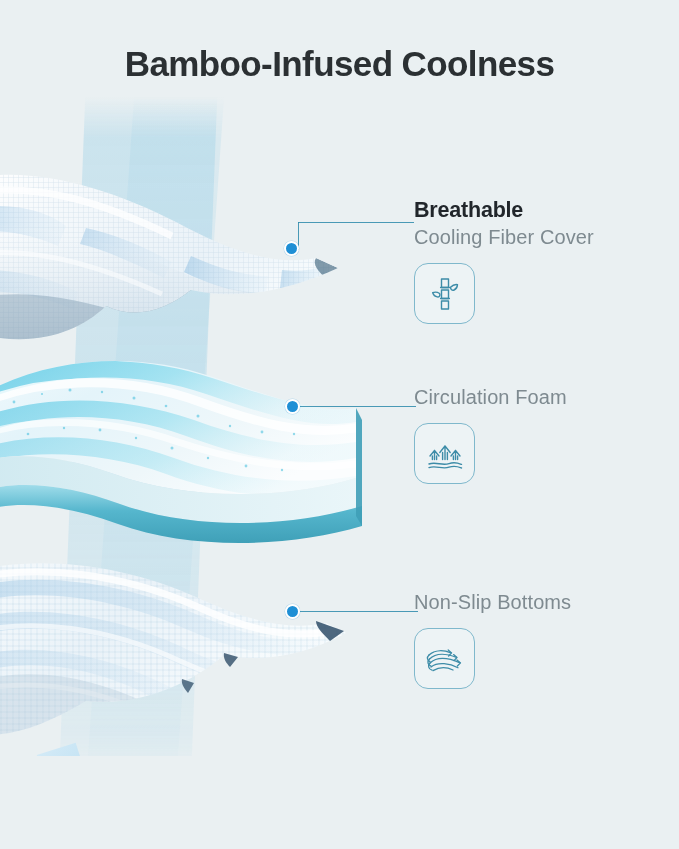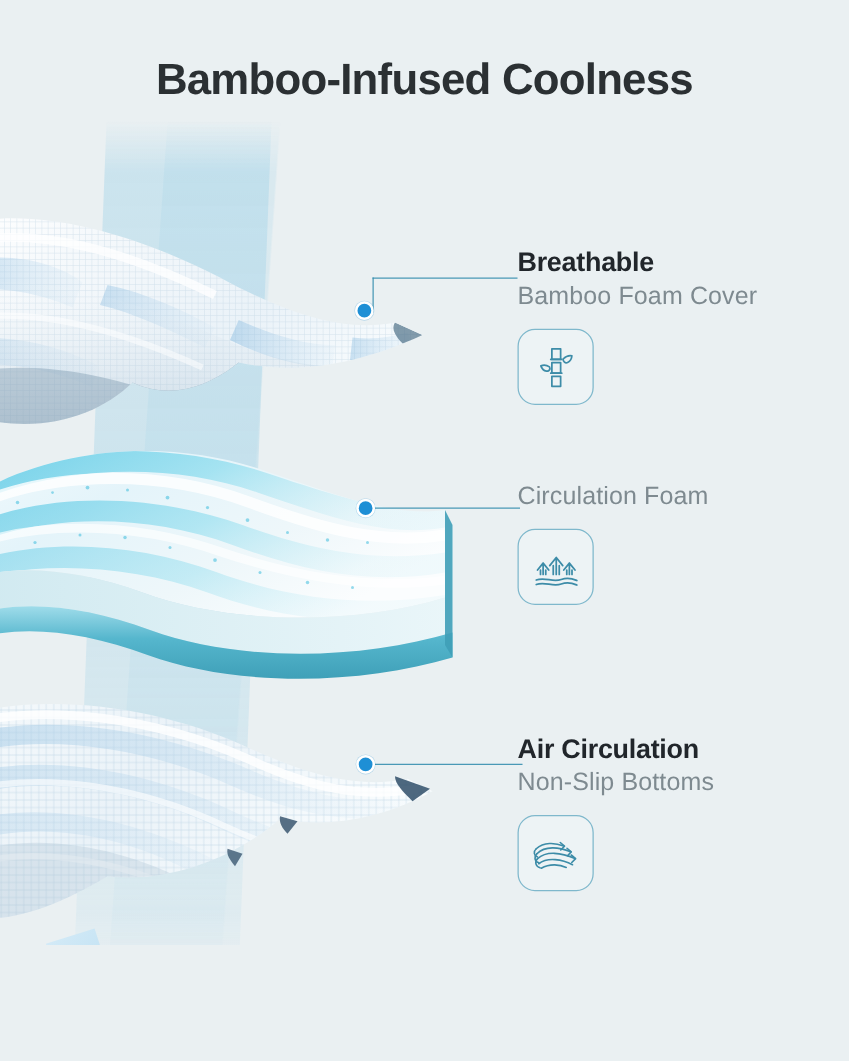--- a/index.html
+++ b/index.html
@@ -353,21 +353,21 @@
     <path d="M4 14 L 44 6 L 50 34 L 96 44 L 76 76 L 36 66 L 26 92 Z" fill="url(#arrGrad)" transform="rotate(-6 50 48)"></path>
   </svg>
 
   <div class="callout">
     <div class="lead-line-v" style="left:298px; top:222px; height:28px;"></div>
     <div class="lead-line-h" style="left:298px; top:222px; width:116px;"></div>
     <div class="dot" style="left:284px; top:241px;"></div>
   </div>
   <div class="feature" style="top:198px;">
     <div class="f-title">Breathable</div>
-    <div class="f-sub">Bamboo Foam Cover</div>
+    <div class="f-sub">Cooling Fiber Cover</div>
     <div class="icon-box">
       <svg width="40" height="40" viewBox="0 0 40 40" fill="none" stroke="#3d8ca8" stroke-width="1.4" stroke-linecap="round" stroke-linejoin="round">
 
         <path d="M16.5 5 h7 v8.5 h-7 z"></path>
         <path d="M16.5 16 h7 v8.5 h-7 z"></path>
         <path d="M16.5 27 h7 v8 h-7 z"></path>
         <path d="M15.6 13.5 h8.8 M15.6 24.5 h8.8"></path>
 
         <path d="M25.5 13.2 c3.4 -3.4 7 -2.6 7 -2.6 c0 0 -0.3 4 -3.4 5.4 c-2 0.9 -3.6 -0.8 -3.6 -2.8 z"></path>
 
@@ -398,21 +398,20 @@
         <path d="M5 33.6 C 12 31, 18 35.6, 25 33.2 C 31 31.2, 35 33, 37.5 34"></path>
       </svg>
     </div>
   </div>
 
   <div class="callout">
     <div class="lead-line-h" style="left:296px; top:611px; width:122px;"></div>
     <div class="dot" style="left:285px; top:604px;"></div>
   </div>
   <div class="feature" style="top:587px;">
-    <div class="f-title">Air Circulation</div>
     <div class="f-sub">Non-Slip Bottoms</div>
     <div class="icon-box">
       <svg width="42" height="38" viewBox="0 0 42 38" fill="none" stroke="#3d8ca8" stroke-width="1.3" stroke-linecap="round" stroke-linejoin="round">
 
         <path d="M5 15 C 11 9.5, 20 10, 27 12.8"></path>
         <path d="M24.2 10 L 27.6 12.9 L 24.6 16"></path>
 
         <path d="M5.5 19 C 12 12.5, 23 13.5, 32.5 17.4"></path>
         <path d="M29.6 14.6 L 33 17.5 L 30 20.6"></path>
 

